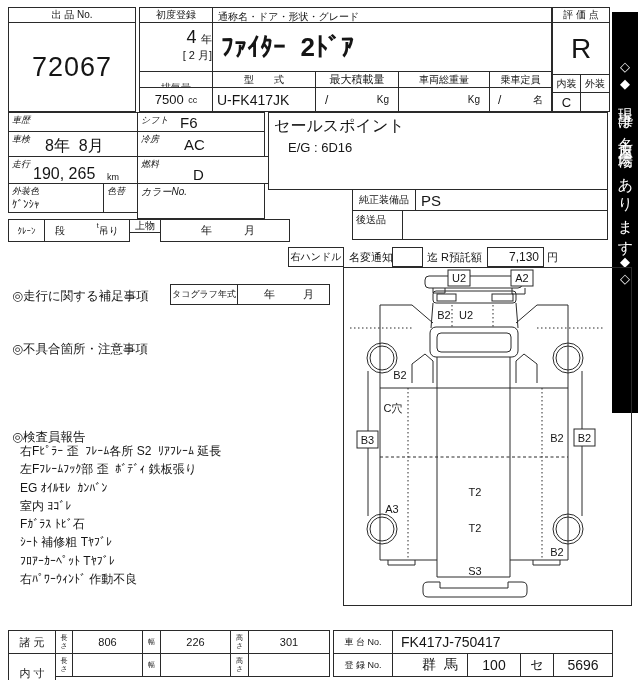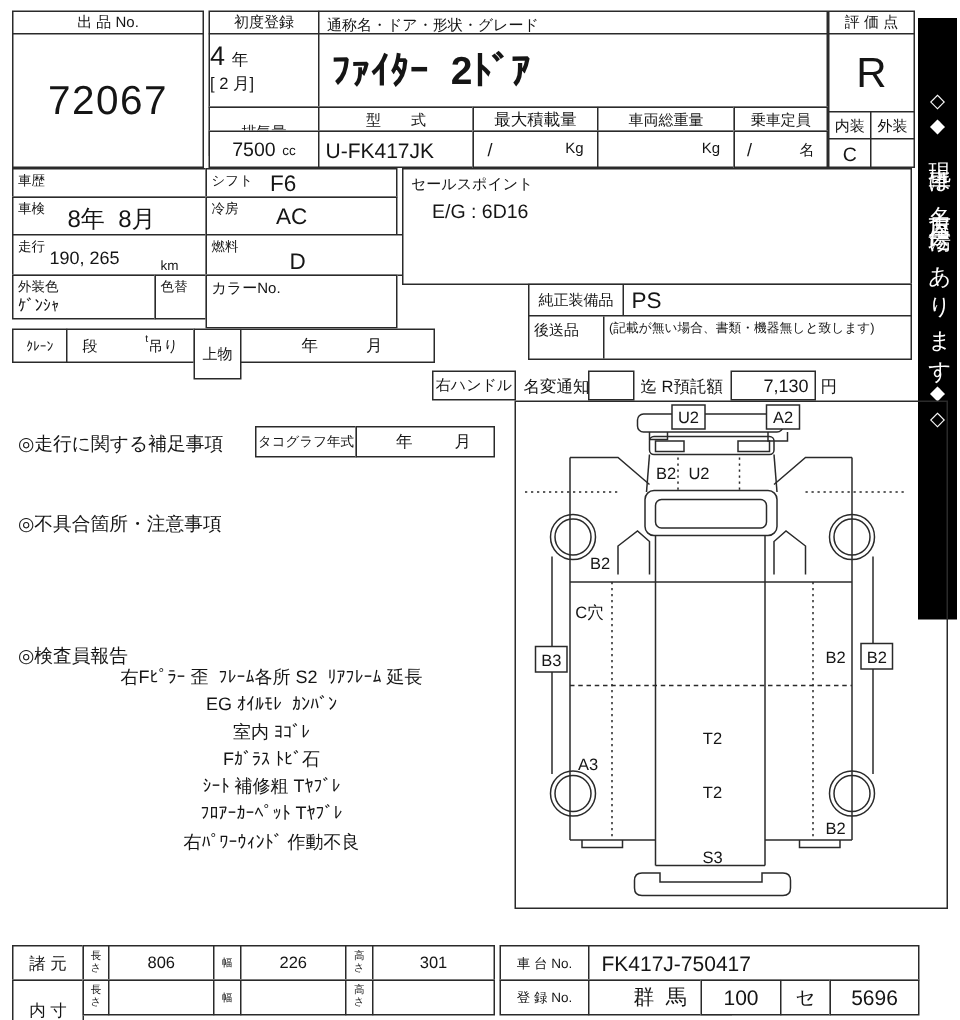--- a/index.html
+++ b/index.html
@@ -1,38 +1,38 @@
 <!DOCTYPE html>
 <html><head>
 <meta charset="utf-8">
 <style>
   html,body{margin:0;padding:0;}
   body{width:640px;height:680px;background:#fff;position:relative;overflow:hidden;
        font-family:"Liberation Sans","DejaVu Sans",sans-serif;color:#151515;}
   .ab{position:absolute;box-sizing:border-box;}
   .bx{position:absolute;box-sizing:border-box;border:1px solid #2a2a2a;background:#fff;}
   .ctr{display:flex;align-items:center;justify-content:center;}
-  .tag{position:absolute;top:1px;left:3px;font-size:9px;white-space:pre;}
+  .tag{position:absolute;top:1px;left:3px;font-size:9px;white-space:pre;font-style:italic;}
   .pre{white-space:pre;}
   .lbl{position:absolute;white-space:pre;}
   .banner{background:#000;color:#fff;display:flex;flex-direction:column;align-items:center;padding-top:46px;}
   .banner .dia{font-size:13px;line-height:17px;}
   .vtext{writing-mode:vertical-rl;text-orientation:upright;font-size:15px;letter-spacing:4px;margin-top:4px;margin-bottom:2px;}
   .stack{width:10px;line-height:8px;word-break:break-all;text-align:center;font-size:7px;}
-  .line{font-size:12px;line-height:18.3px;white-space:pre;text-align:center;}
+  .line{font-size:12px;line-height:18.3px;white-space:pre;}
   svg text{font-family:"Liberation Sans","DejaVu Sans",sans-serif;}
 </style>
 </head>
 <body>
 
 <div class="bx ctr" style="left:8px;top:7px;width:128px;height:16px;font-size:10px">出 品 No.</div>
 <div class="bx ctr" style="left:8px;top:22px;width:128px;height:90px;font-size:27px;letter-spacing:1px">72067</div>
 
 <div class="bx ctr" style="left:139px;top:7px;width:74px;height:16px;font-size:10px">初度登録</div>
-<div class="bx" style="left:139px;top:22px;width:74px;height:50px;text-align:left">
+<div class="bx" style="left:139px;top:22px;width:74px;height:50px;text-align:right">
   <div style="margin-top:4px"><span style="font-size:18px">4</span> <span style="font-size:11px">年</span></div>
   <div style="font-size:11px">[ 2 月]</div>
 </div>
 
 <div class="bx" style="left:212px;top:7px;width:340px;height:16px;font-size:10px;padding:2px 0 0 5px">通称名・ドア・形状・グレード</div>
 <div class="bx pre" style="left:212px;top:22px;width:340px;height:50px;font-size:26px;font-weight:bold;display:flex;align-items:center;padding-left:8px">ﾌｧｲﾀｰ  2ﾄﾞｱ</div>
 
 <div class="bx ctr" style="left:139px;top:71px;width:74px;height:33px;font-size:10px">排気量</div>
 <div class="bx ctr" style="left:139px;top:87px;width:74px;height:25px">
   <span style="font-size:13px">7500</span>&nbsp;<span style="font-size:9px">cc</span>
@@ -83,58 +83,57 @@
 <div class="bx" style="left:8px;top:131px;width:130px;height:26px">
   <span class="tag">車検</span>
   <span class="lbl pre" style="left:36px;top:4px;font-size:16px">8年  8月</span>
 </div>
 <div class="bx" style="left:137px;top:131px;width:128px;height:26px">
   <span class="tag">冷房</span>
   <span class="lbl" style="left:46px;top:4px;font-size:15px">AC</span>
 </div>
 <div class="bx" style="left:8px;top:156px;width:130px;height:28px">
   <span class="tag">走行</span>
-  <span class="lbl pre" style="left:24px;top:8px;font-size:12px">190, 265</span>
+  <span class="lbl pre" style="left:24px;top:8px;font-size:16px">190, 265</span>
   <span class="lbl" style="left:98px;top:15px;font-size:9px">km</span>
 </div>
 <div class="bx" style="left:137px;top:156px;width:138px;height:28px">
   <span class="tag">燃料</span>
   <span class="lbl" style="left:55px;top:9px;font-size:15px">D</span>
 </div>
 <div class="bx" style="left:8px;top:183px;width:96px;height:30px">
   <span class="tag">外装色</span>
   <span class="lbl" style="left:3px;bottom:2px;font-size:11px">ｹﾞﾝｼｬ</span>
 </div>
 <div class="bx" style="left:103px;top:183px;width:35px;height:30px">
   <span class="tag">色替</span>
 </div>
 <div class="bx" style="left:137px;top:183px;width:128px;height:36px">
   <span class="tag" style="font-size:10px">カラーNo.</span>
 </div>
 
 <div class="bx" style="left:268px;top:112px;width:340px;height:78px;padding:3px 5px">
-  <div style="font-size:10px">セールスポイント</div>
+  <div style="font-size:16px">セールスポイント</div>
   <div class="pre" style="font-size:13px;padding:3px 0 0 14px">E/G : 6D16</div>
 </div>
 
 <div class="bx" style="left:352px;top:189px;width:256px;height:22px;display:flex">
   <div class="ctr" style="width:62px;border-right:1px solid #2a2a2a;font-size:10px">純正装備品</div>
   <div style="font-size:15px;display:flex;align-items:center;padding-left:5px">PS</div>
 </div>
 <div class="bx" style="left:352px;top:210px;width:256px;height:30px;display:flex">
   <div style="width:46px;border-right:1px solid #2a2a2a;font-size:10px;padding:2px 0 0 3px">後送品</div>
-  <div style="font-size:8.5px;padding:2px 0 0 3px">(記載が無い場合、書類・機器無しと致します)</div>
 </div>
 
 <div class="bx ctr" style="left:8px;top:219px;width:37px;height:23px;font-size:9px">ｸﾚｰﾝ</div>
 <div class="bx" style="left:44px;top:219px;width:86px;height:23px;display:flex;align-items:center;justify-content:space-between;padding:0 10px">
   <span style="font-size:10px">段</span>
   <span style="font-size:10px"><span style="font-size:7px;position:relative;top:-6px">t</span><span>吊り</span></span>
 </div>
-<div class="bx ctr" style="left:129px;top:219px;width:32px;height:34px;font-size:10px">上物</div>
+<div class="bx ctr" style="left:129px;top:219px;width:32px;height:14px;font-size:10px">上物</div>
 <div class="bx" style="left:160px;top:219px;width:130px;height:23px;display:flex;align-items:center">
   <span style="font-size:11px;margin-left:40px">年</span>
   <span style="font-size:11px;margin-left:32px">月</span>
 </div>
 
 <div class="bx ctr" style="left:288px;top:247px;width:56px;height:20px;font-size:10px">右ハンドル</div>
 <span class="lbl" style="left:349px;top:250px;font-size:11px">名変通知</span>
 <div class="bx" style="left:392px;top:247px;width:31px;height:20px"></div>
 <span class="lbl" style="left:427px;top:250px;font-size:11px">迄</span>
 <span class="lbl" style="left:441px;top:250px;font-size:11px">R預託額</span>
@@ -144,20 +143,21 @@
 <div class="lbl" style="left:12px;top:288px;font-size:12.5px">◎走行に関する補足事項</div>
 <div class="bx ctr" style="left:170px;top:284px;width:68px;height:21px;font-size:9px">タコグラフ年式</div>
 <div class="bx" style="left:237px;top:284px;width:93px;height:21px;display:flex;align-items:center">
   <span style="font-size:11px;margin-left:26px">年</span>
   <span style="font-size:11px;margin-left:28px">月</span>
 </div>
 <div class="lbl" style="left:12px;top:341px;font-size:12.5px">◎不具合箇所・注意事項</div>
 <div class="lbl" style="left:12px;top:429px;font-size:12.5px">◎検査員報告</div>
 <div class="ab" style="left:20px;top:442px;width:322px">
   <div class="line">右Fﾋﾟﾗｰ 歪  ﾌﾚｰﾑ各所 S2  ﾘｱﾌﾚｰﾑ 延長</div>
+  <div class="line">左Fﾌﾚｰﾑﾌｯｸ部 歪  ﾎﾞﾃﾞｨ 鉄板張り</div>
   <div class="line">EG ｵｲﾙﾓﾚ  ｶﾝﾊﾞﾝ</div>
   <div class="line">室内 ﾖｺﾞﾚ</div>
   <div class="line">Fｶﾞﾗｽ ﾄﾋﾞ石</div>
   <div class="line">ｼｰﾄ 補修粗 Tﾔﾌﾞﾚ</div>
   <div class="line">ﾌﾛｱｰｶｰﾍﾟｯﾄ Tﾔﾌﾞﾚ</div>
   <div class="line">右ﾊﾟﾜｰｳｨﾝﾄﾞ 作動不良</div>
 </div>
 
 <svg class="ab" style="left:342px;top:265px" width="291" height="345" viewBox="0 0 291 345">
   <g fill="none" stroke="#2a2a2a" stroke-width="1">

